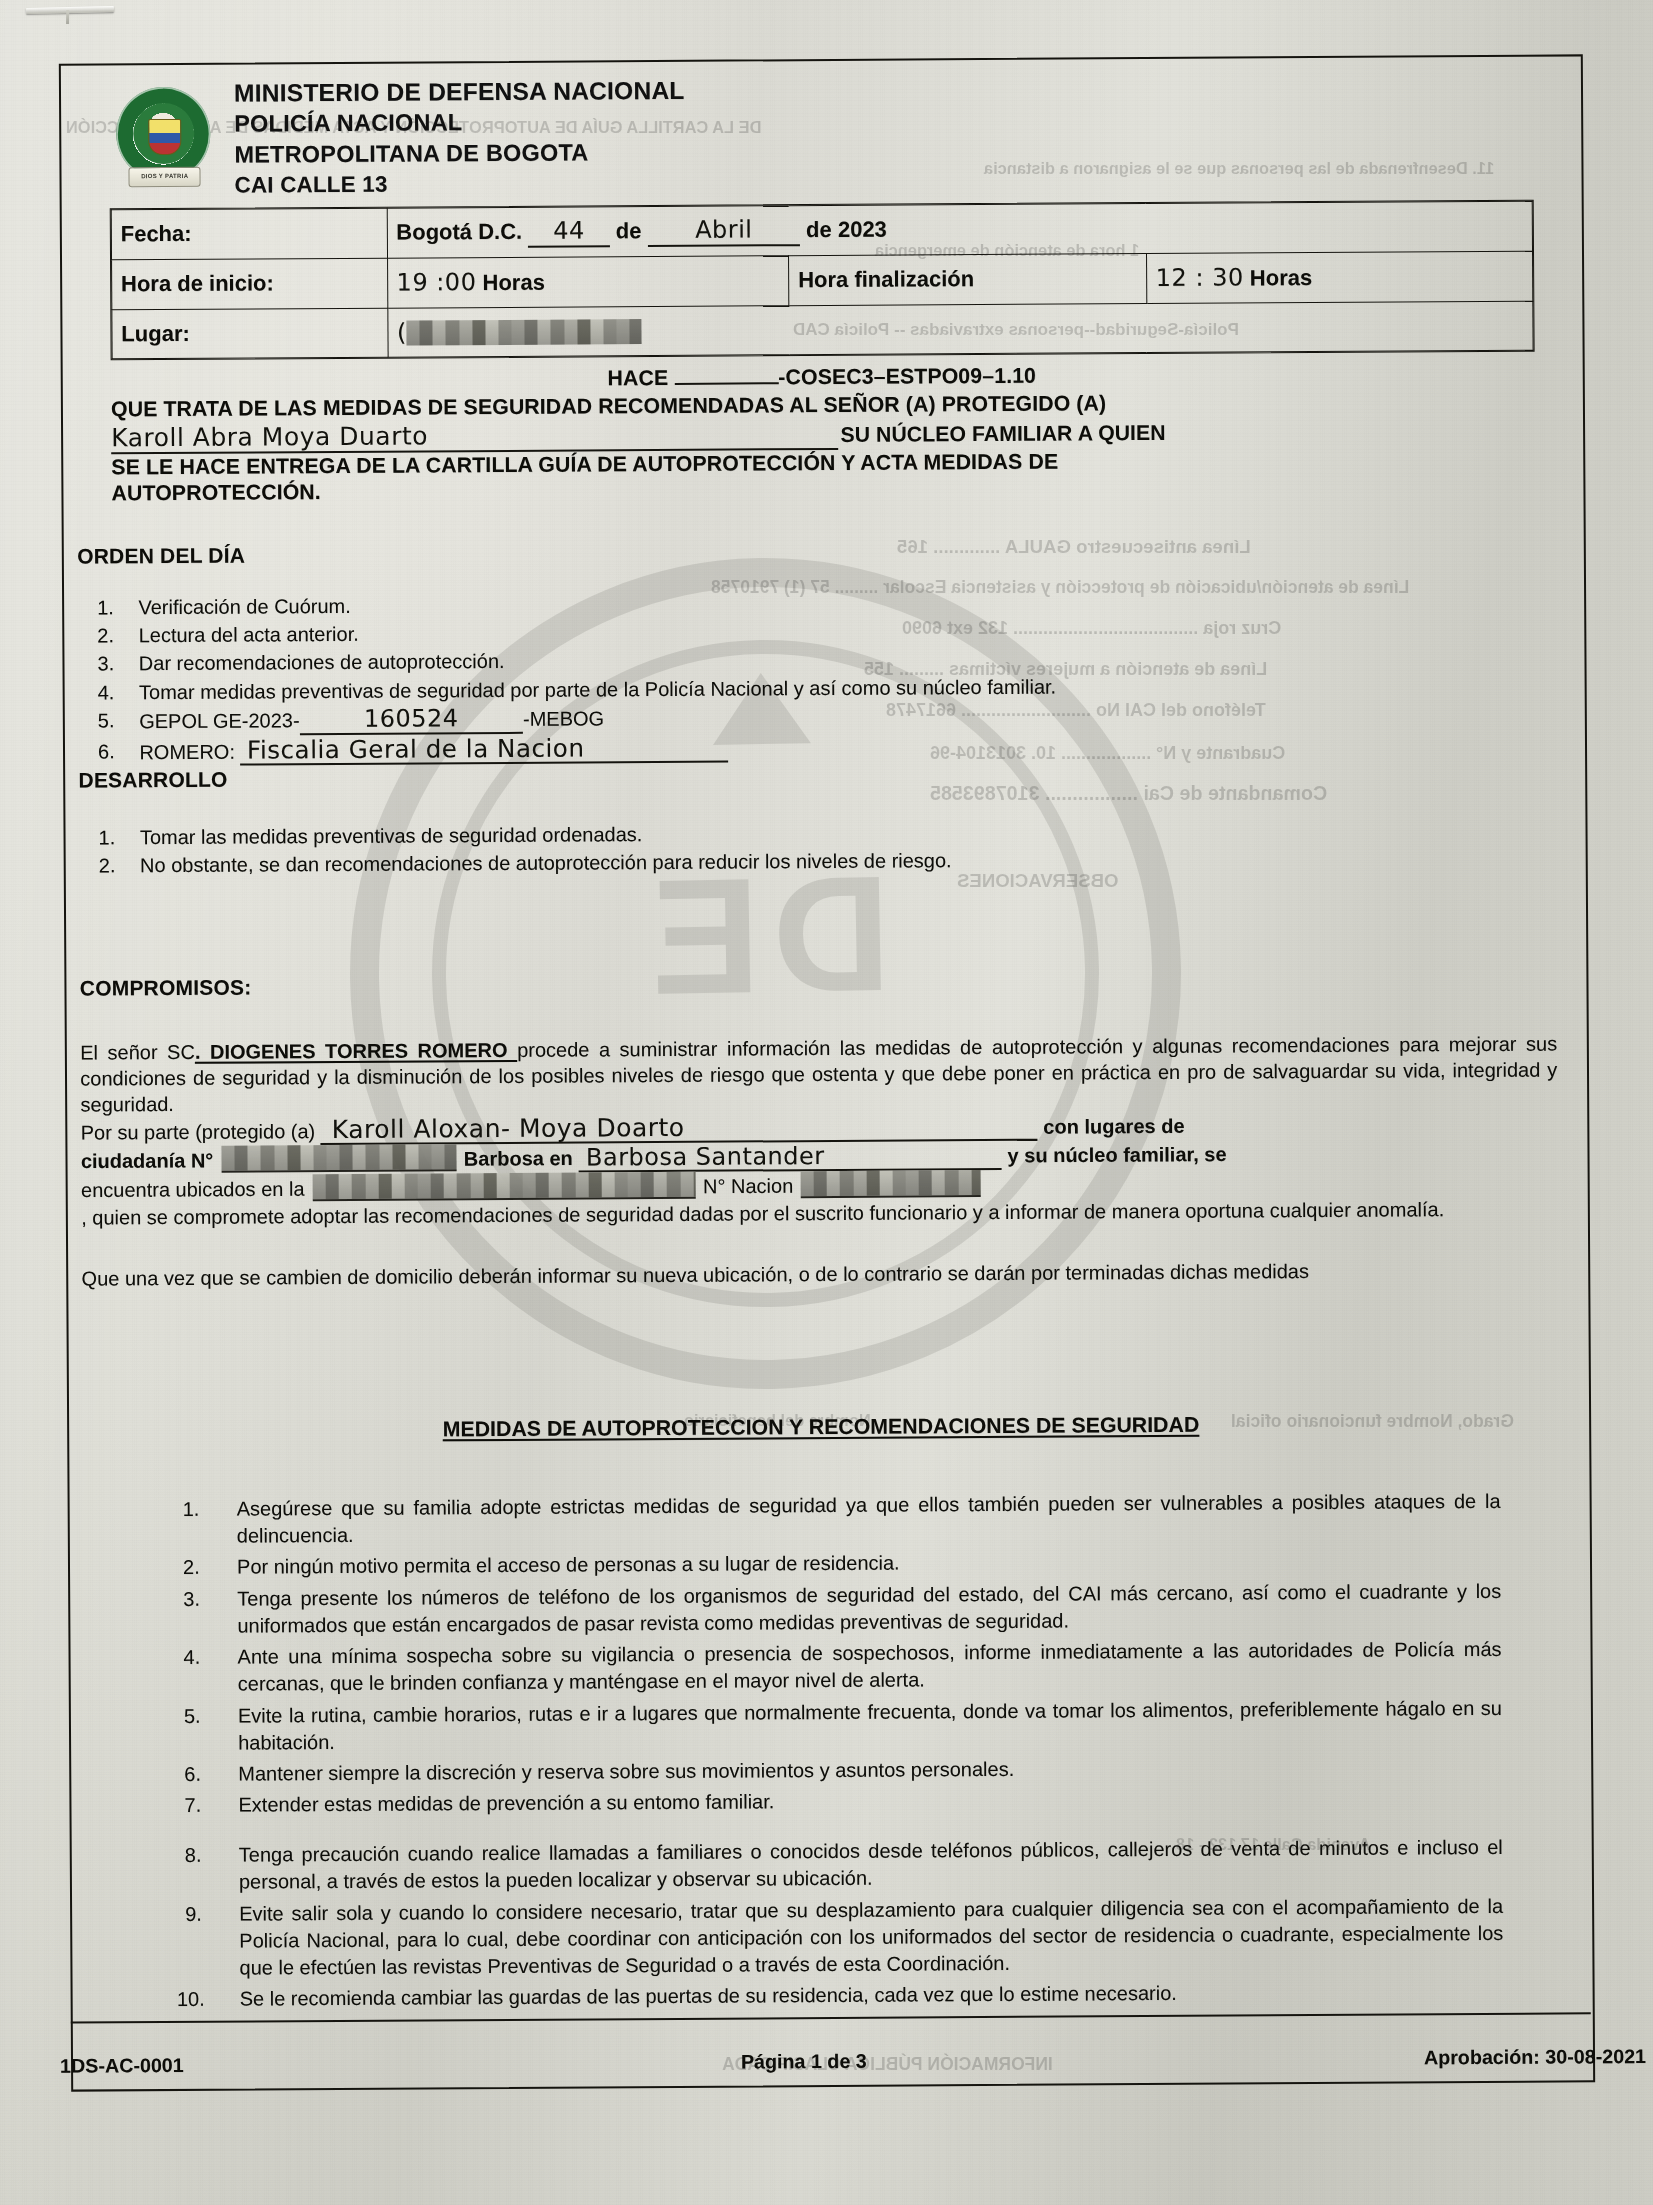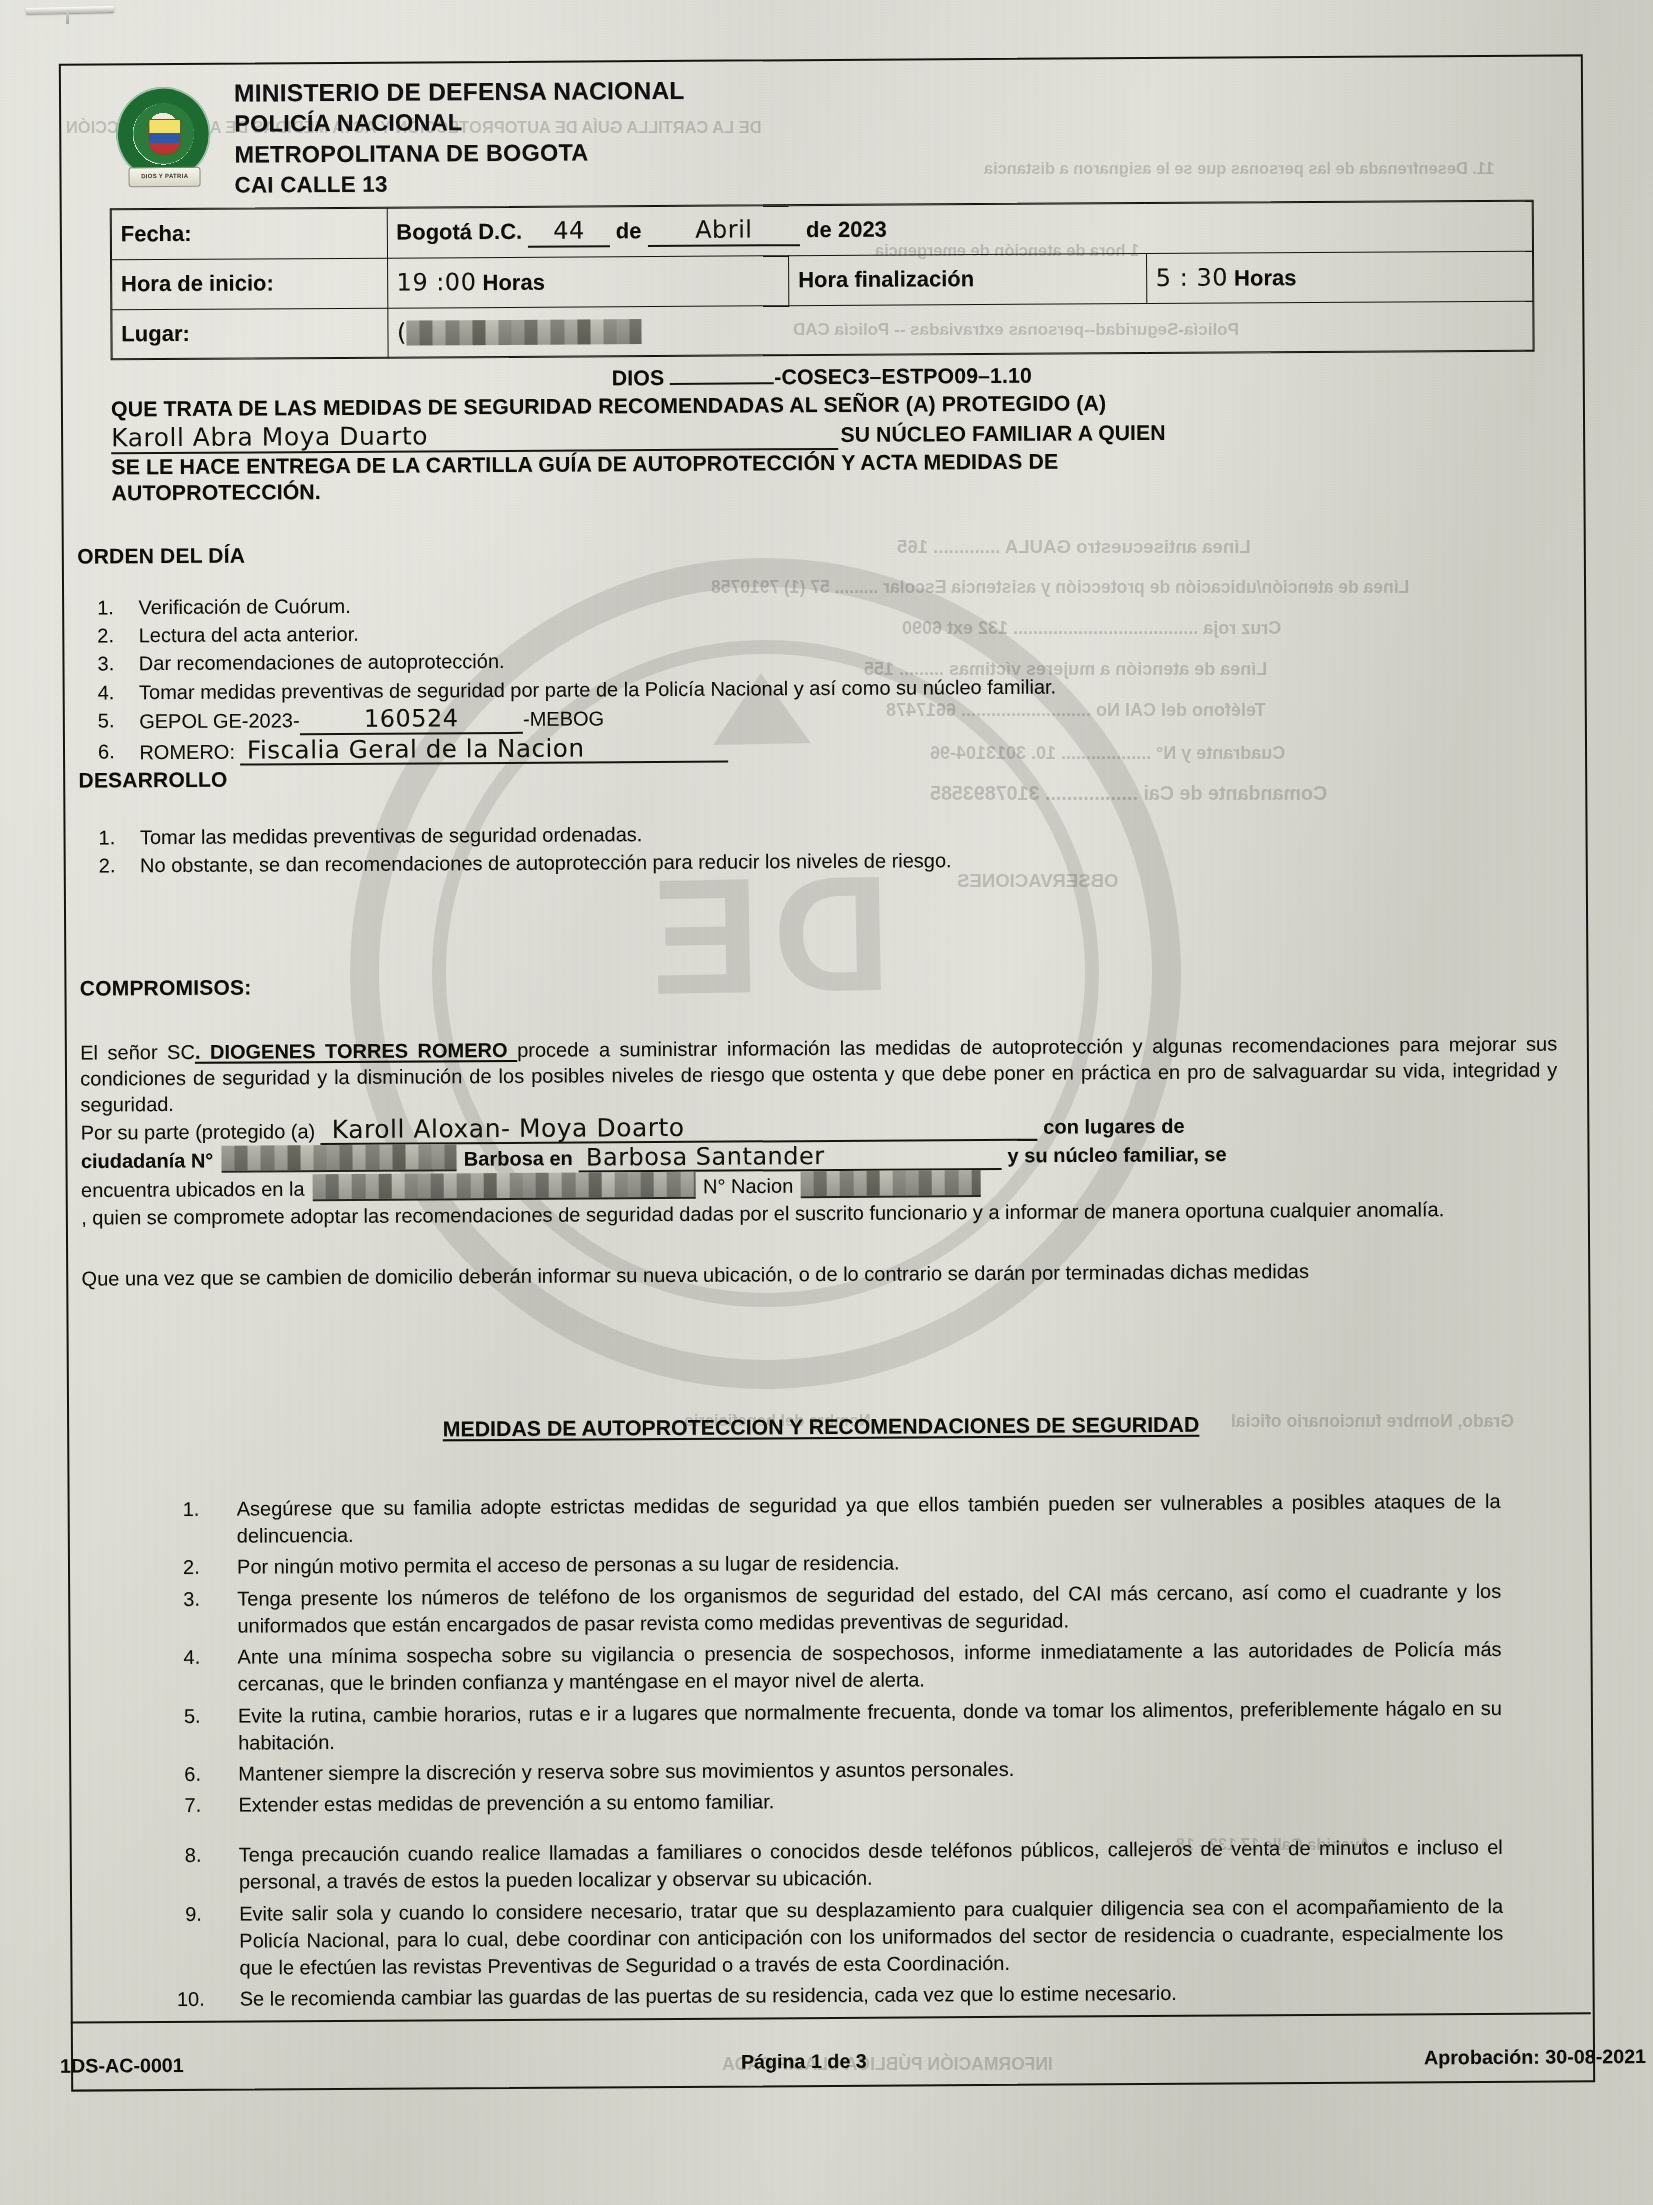--- a/index.html
+++ b/index.html
@@ -302,37 +302,37 @@
           </td>
         </tr>
         <tr>
           <td class="lbl">Hora de inicio:</td>
           <td style="width:383px">
             <span class="hand">19 :00</span>
             <span>Horas</span>
           </td>
           <td style="width:339px">Hora finalización</td>
           <td>
-            <span class="hand">5 : 30</span>
+            <span class="hand">12 : 30</span>
             <span>Horas</span>
           </td>
         </tr>
         <tr>
           <td class="lbl">Lugar:</td>
           <td colspan="3">
             <span class="hand">(</span><span class="redact r2"></span>
           </td>
         </tr>
       </tbody>
         </table>
     </div>
 
     <div id="acta">
       <div class="actaline">
-        <span>DIOS</span>
+        <span>HACE</span>
         <span style="display:inline-block;border-bottom:2.2px solid #15140f;width:104px;"></span><span>-COSEC3–ESTPO09–1.10</span>
       </div>
       <div class="justify" style="margin-top:2.2px;">QUE TRATA DE LAS MEDIDAS DE SEGURIDAD RECOMENDADAS AL SEÑOR (A) PROTEGIDO (A)</div>
       <div style="margin-top:1.1px;">
         <span class="hand nameline" style="font-size:25px;">Karoll Abra Moya Duarto</span>
         <span style="font-size:21.3px;font-weight:700;">SU NÚCLEO FAMILIAR A QUIEN</span>
       </div>
       <div class="justify">SE LE HACE ENTREGA DE LA CARTILLA GUÍA DE AUTOPROTECCIÓN Y ACTA MEDIDAS DE</div>
       <div class="justify">AUTOPROTECCIÓN.</div>
     </div>

